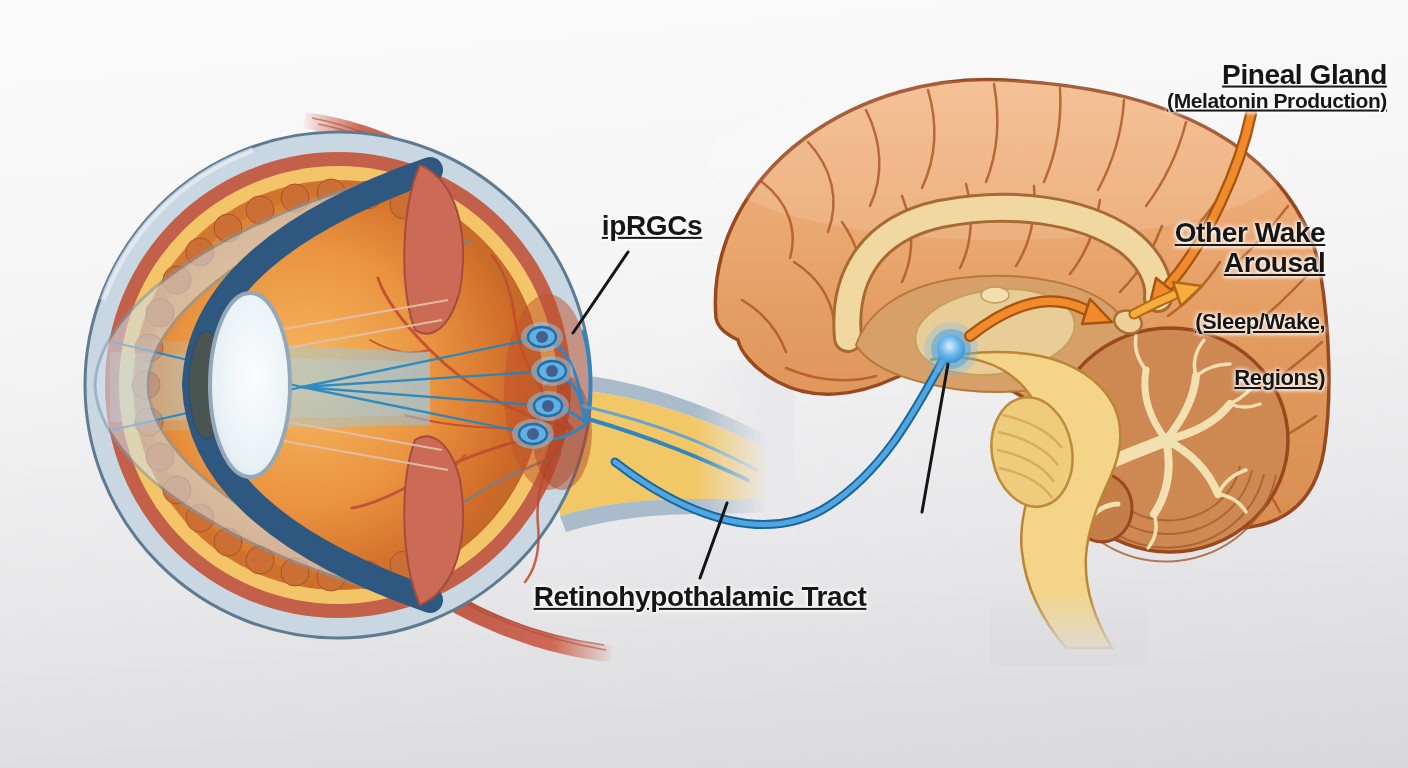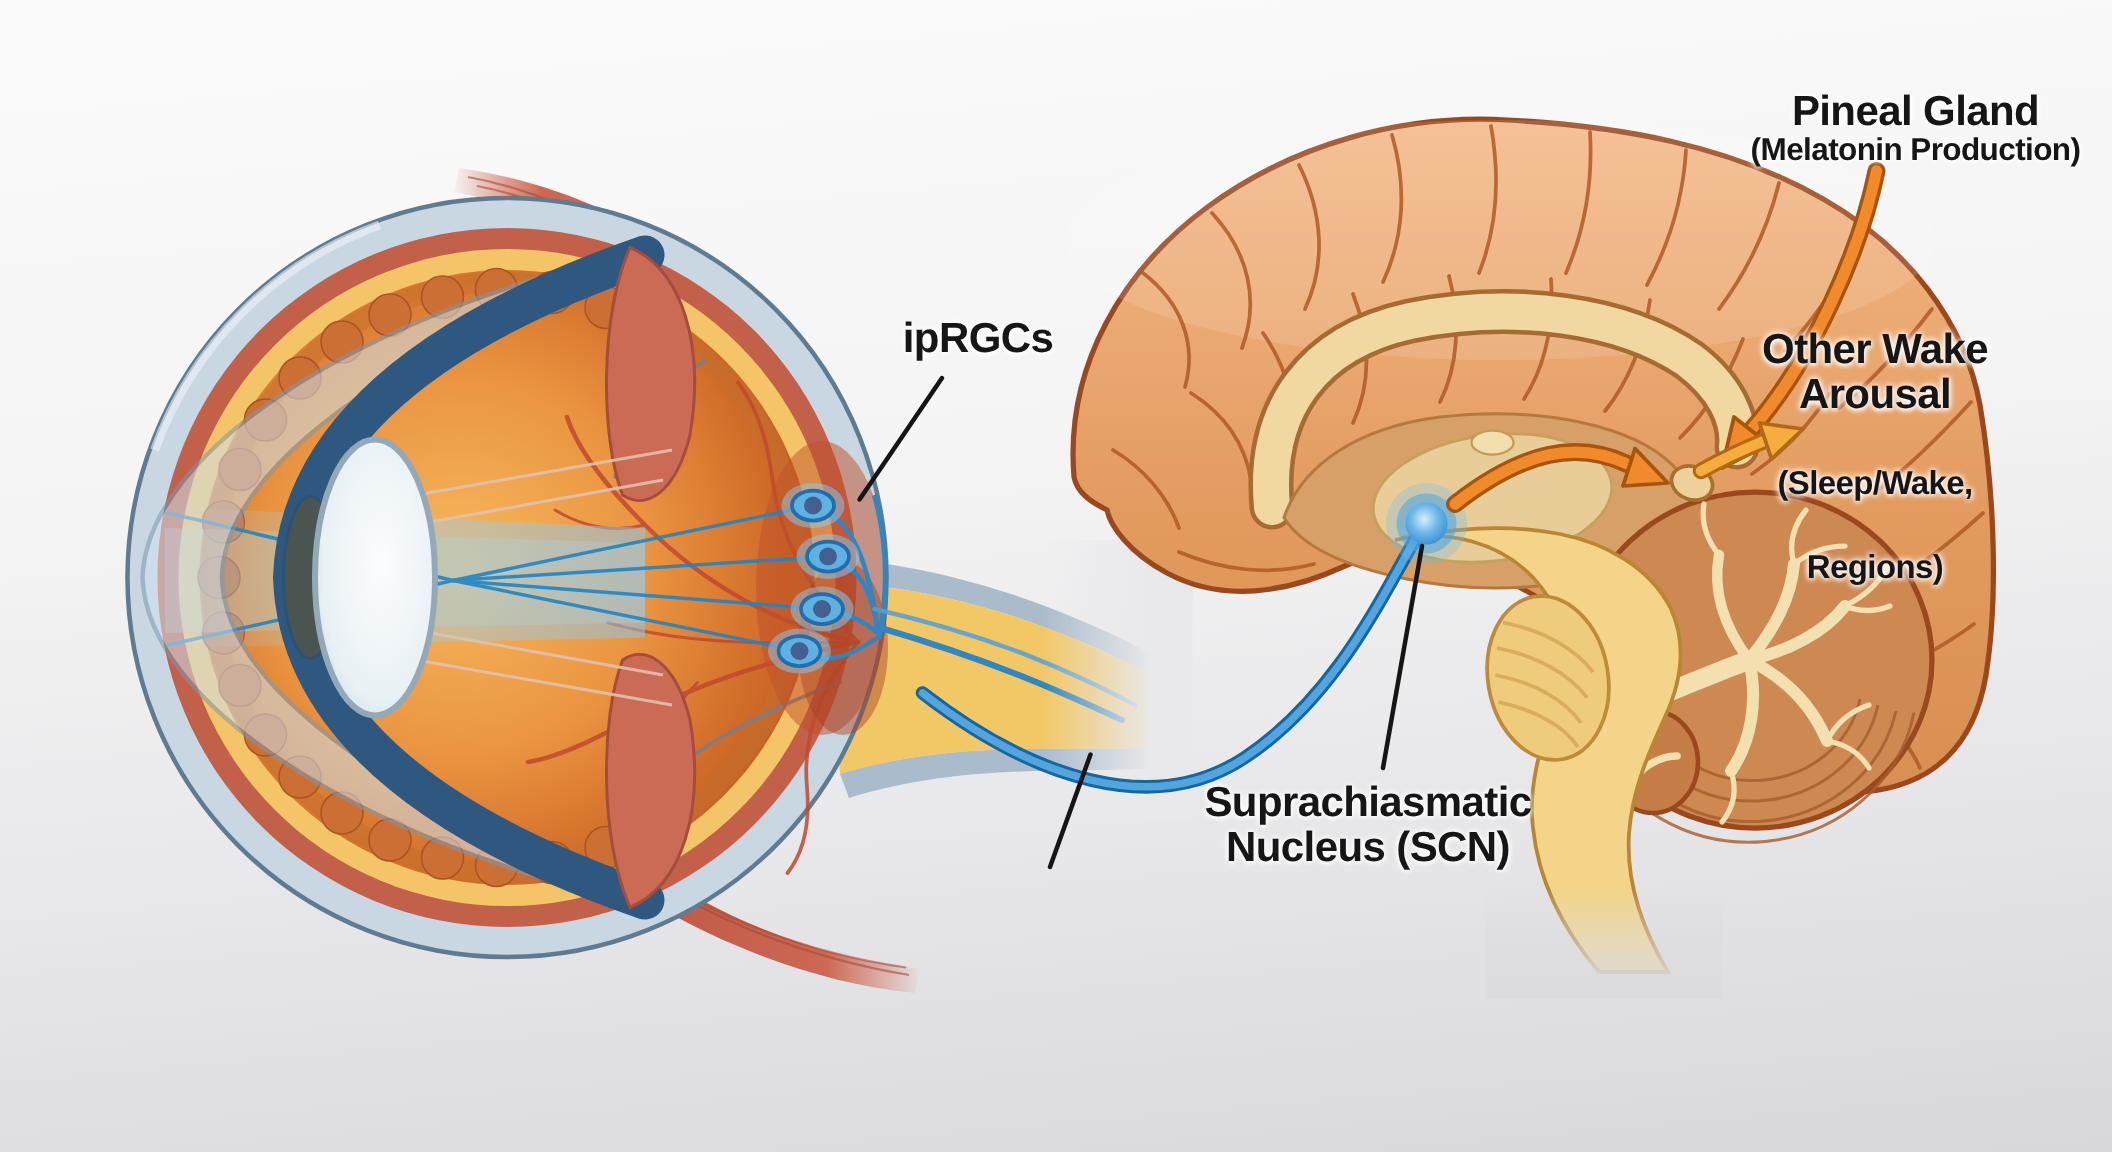--- a/index.html
+++ b/index.html
@@ -6,22 +6,23 @@
   body{
     width:1408px;height:768px;overflow:hidden;
     font-family:"Liberation Sans","DejaVu Sans",sans-serif;
     background:linear-gradient(175deg,#fbfbfc 0%,#f4f4f5 40%,#e7e7e9 70%,#d8d8da 100%);
   }
   #stage{position:relative;width:1408px;height:768px;}
   #art{position:absolute;left:0;top:0;}
   .label{
     position:absolute;transform:translate(-50%,-50%);
     color:#161616;font-weight:700;letter-spacing:-0.4px;
-    text-align:center;white-space:nowrap;line-height:1.08;
+    text-align:right;white-space:nowrap;line-height:1.08;
     text-shadow:0 0 5px rgba(255,255,255,.95),0 0 5px rgba(255,255,255,.9),0 1px 3px rgba(255,255,255,.8);
+    text-decoration:underline;
   }
   .lab-main{font-size:28px;}
   .lab-sub{font-size:22px;font-weight:700;margin-top:32px;}
   .lab-sub2{font-size:21px;font-weight:700;}
 </style>
 </head>
 <body>
 
 <div id="stage">
 
@@ -343,19 +344,16 @@
   </div>
 
 
   <div class="label" style="left:1250px;top:304px;">
     <div class="lab-main">Other Wake</div>
     <div class="lab-main">Arousal</div>
     <div class="lab-sub">(Sleep/Wake,</div>
     <div class="lab-sub">Regions)</div>
   </div>
 
-  <div class="label" style="left:912px;top:550px;">
-    <div class="lab-main">Suprachiasmatic</div>
-    <div class="lab-main">Nucleus (SCN)</div>
-  </div>
-
+
+  <div class="label lab-main" style="left:700px;top:597px;">Retinohypothalamic Tract</div>
 
 </div>
 
 </body></html>

